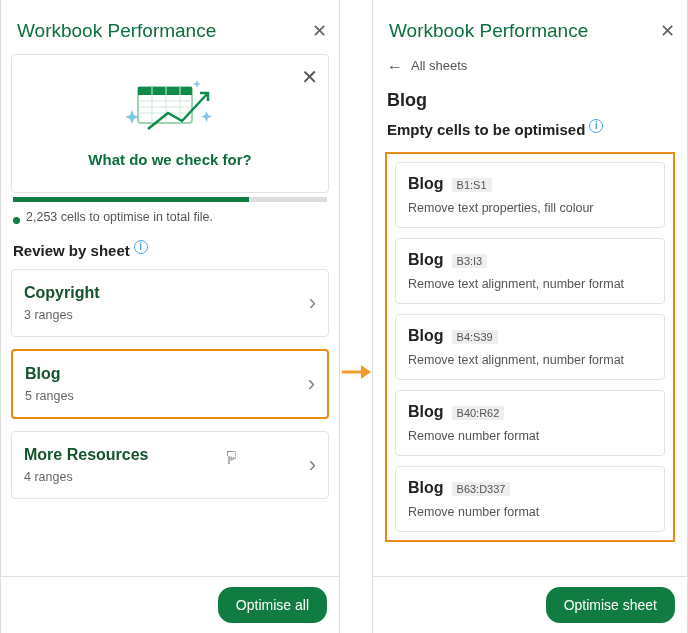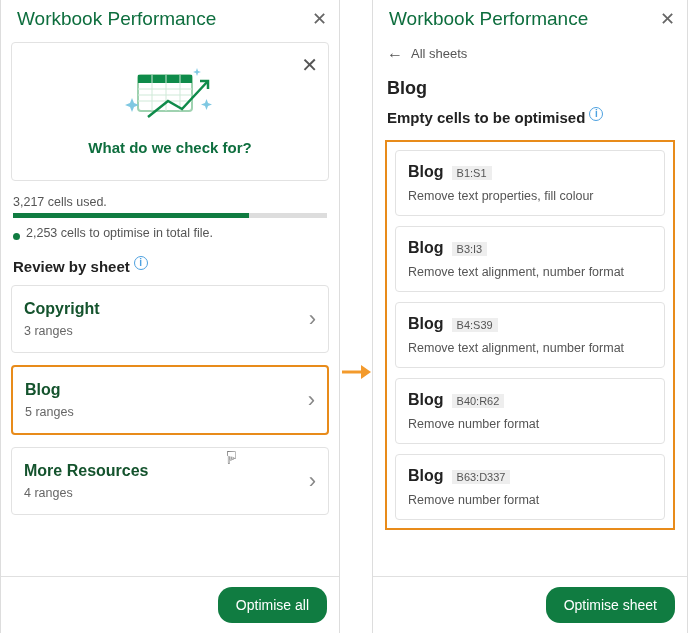--- a/index.html
+++ b/index.html
@@ -3,21 +3,21 @@
 <meta charset="utf-8">
 <style>
   * { box-sizing: border-box; margin: 0; padding: 0; font-family: "Segoe UI", Arial, sans-serif; }
   body { background: #fff; width: 688px; height: 633px; overflow: hidden; }
   .wrap { display: flex; height: 100%; }
   .pane { position: relative; border-left: 1px solid #ddd; border-right: 1px solid #ddd; display: flex; flex-direction: column; }
   .pane-left { width: 340px; }
   .pane-right { width: 316px; border-left: 1px solid #ddd; }
   .gap { width: 32px; display: flex; align-items: center; justify-content: center; }
   .arrow { color: #f39a2c; font-size: 28px; transform: translateY(55px); }
-  .header { display: flex; align-items: center; justify-content: space-between; padding: 8px 12px 8px 16px; }
+  .header { display: flex; align-items: center; justify-content: space-between; padding: 20px 12px 8px 16px; }
   .title { font-size: 19px; font-weight: 400; color: #0e6e3e; }
   .x { font-size: 18px; color: #666; cursor: pointer; }
 
   .card { margin: 4px 10px; border: 1px solid #e2e2e2; border-radius: 4px; background: #fff; padding: 14px 14px 16px; text-align: center; position: relative; }
   .card-close { position: absolute; top: 10px; right: 10px; font-size: 20px; color: #555; }
   .ill { height: 70px; display: flex; align-items: center; justify-content: center; margin: 4px 0 8px; }
   .q { color: #0e6e3e; font-weight: 600; font-size: 15px; margin-bottom: 8px; }
   .desc { font-size: 12.5px; color: #555; line-height: 1.4; }
   .learn { color: #0e6e3e; }
 
@@ -81,21 +81,20 @@
           <g fill="#7fc8e2">
             <path d="M20 40 l2 -5 l2 5 l5 2 l-5 2 l-2 5 l-2 -5 l-5 -2 z"></path>
             <path d="M95 40 l1.5 -4 l1.5 4 l4 1.5 l-4 1.5 l-1.5 4 l-1.5 -4 l-4 -1.5 z"></path>
             <path d="M86 8 l1 -3 l1 3 l3 1 l-3 1 l-1 3 l-1 -3 l-3 -1 z"></path>
           </g>
         </svg>
       </div>
       <div class="q">What do we check for?</div>
     </div>
 
-    <div class="used">3,217 cells used.</div>
     <div class="bar">
         <div class="bar-fill"></div>
       </div>
     <div class="tooptim">
       <span class="dot"></span>
       <span>2,253 cells to optimise in total file.</span>
     </div>
 
     <div class="review">
       <span>Review by sheet</span>

